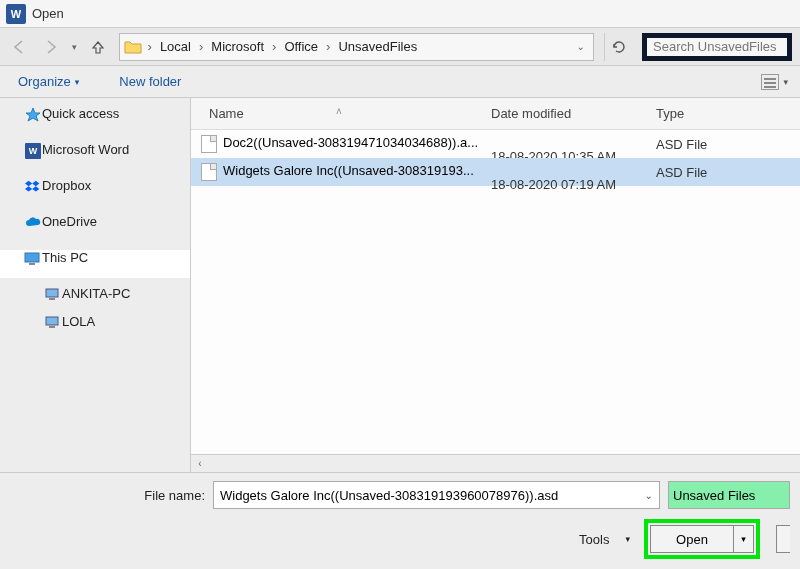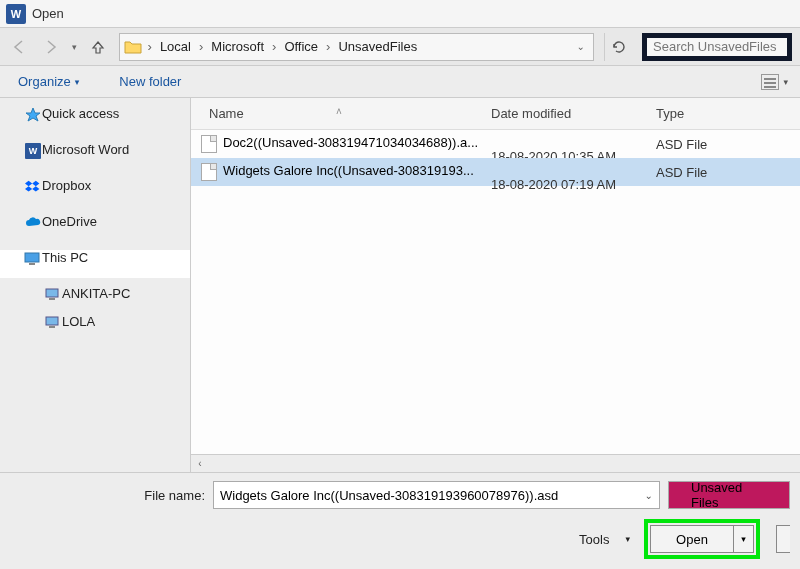--- a/index.html
+++ b/index.html
@@ -56,21 +56,21 @@
 .fileicon::before { content:""; position:absolute; top:0; right:0; width:5px; height:5px; background:#e8e8e8; border-left:1px solid #aaa; border-bottom:1px solid #aaa;}
 .hscroll { height:18px; background:#ededed; border-top:1px solid #ccc; display:flex; align-items:center; }
 .hscroll .lbtn { width:18px; height:16px; display:flex; align-items:center; justify-content:center; font-size:10px; color:#666;}
 .hscroll .track { flex:1; }
 
 
 .bottom { background:#ededed; padding: 8px 10px 10px 10px; border-top:1px solid #ccc; }
 .row { display:flex; align-items:center; gap:8px; margin-bottom:10px; }
 .row .lbl { width: 195px; text-align:right; color:#222; }
 .fileinput { flex:1; height:28px; border:1px solid #aaa; background:#fff; display:flex; align-items:center; padding:0 6px; justify-content:space-between;gap:40px; }
-.filterbox { width:122px; height:28px; border:1px solid #aaa; background:#be185d; display:flex; align-items:center; padding:0 22px; justify-content:space-between;}
+.filterbox { width:122px; height:28px; border:1px solid #aaa; background:#86efac; display:flex; align-items:center; padding:0 4px; justify-content:space-between;}
 .toolslabel { color:#222; margin-left:auto; margin-right:6px; display:flex; align-items:center; gap:16px;}
 .openhl { border: 4px solid #00e60b; padding:2px; display:flex; }
 .openbtn { width:84px; height:28px; border:1px solid #888; background:#f3f3f3; display:flex; align-items:center; justify-content:center; }
 .opensplit { width:20px; height:28px; border:1px solid #888; border-left:none; background:#f3f3f3; display:flex; align-items:center; justify-content:center; font-size:9px;}
 .cancelstub { width:14px; height:28px; border:1px solid #888; border-right:none; background:#f3f3f3; margin-left:8px;}
 
 svg { display:block; }
 </style>
 </head>
 <body>

